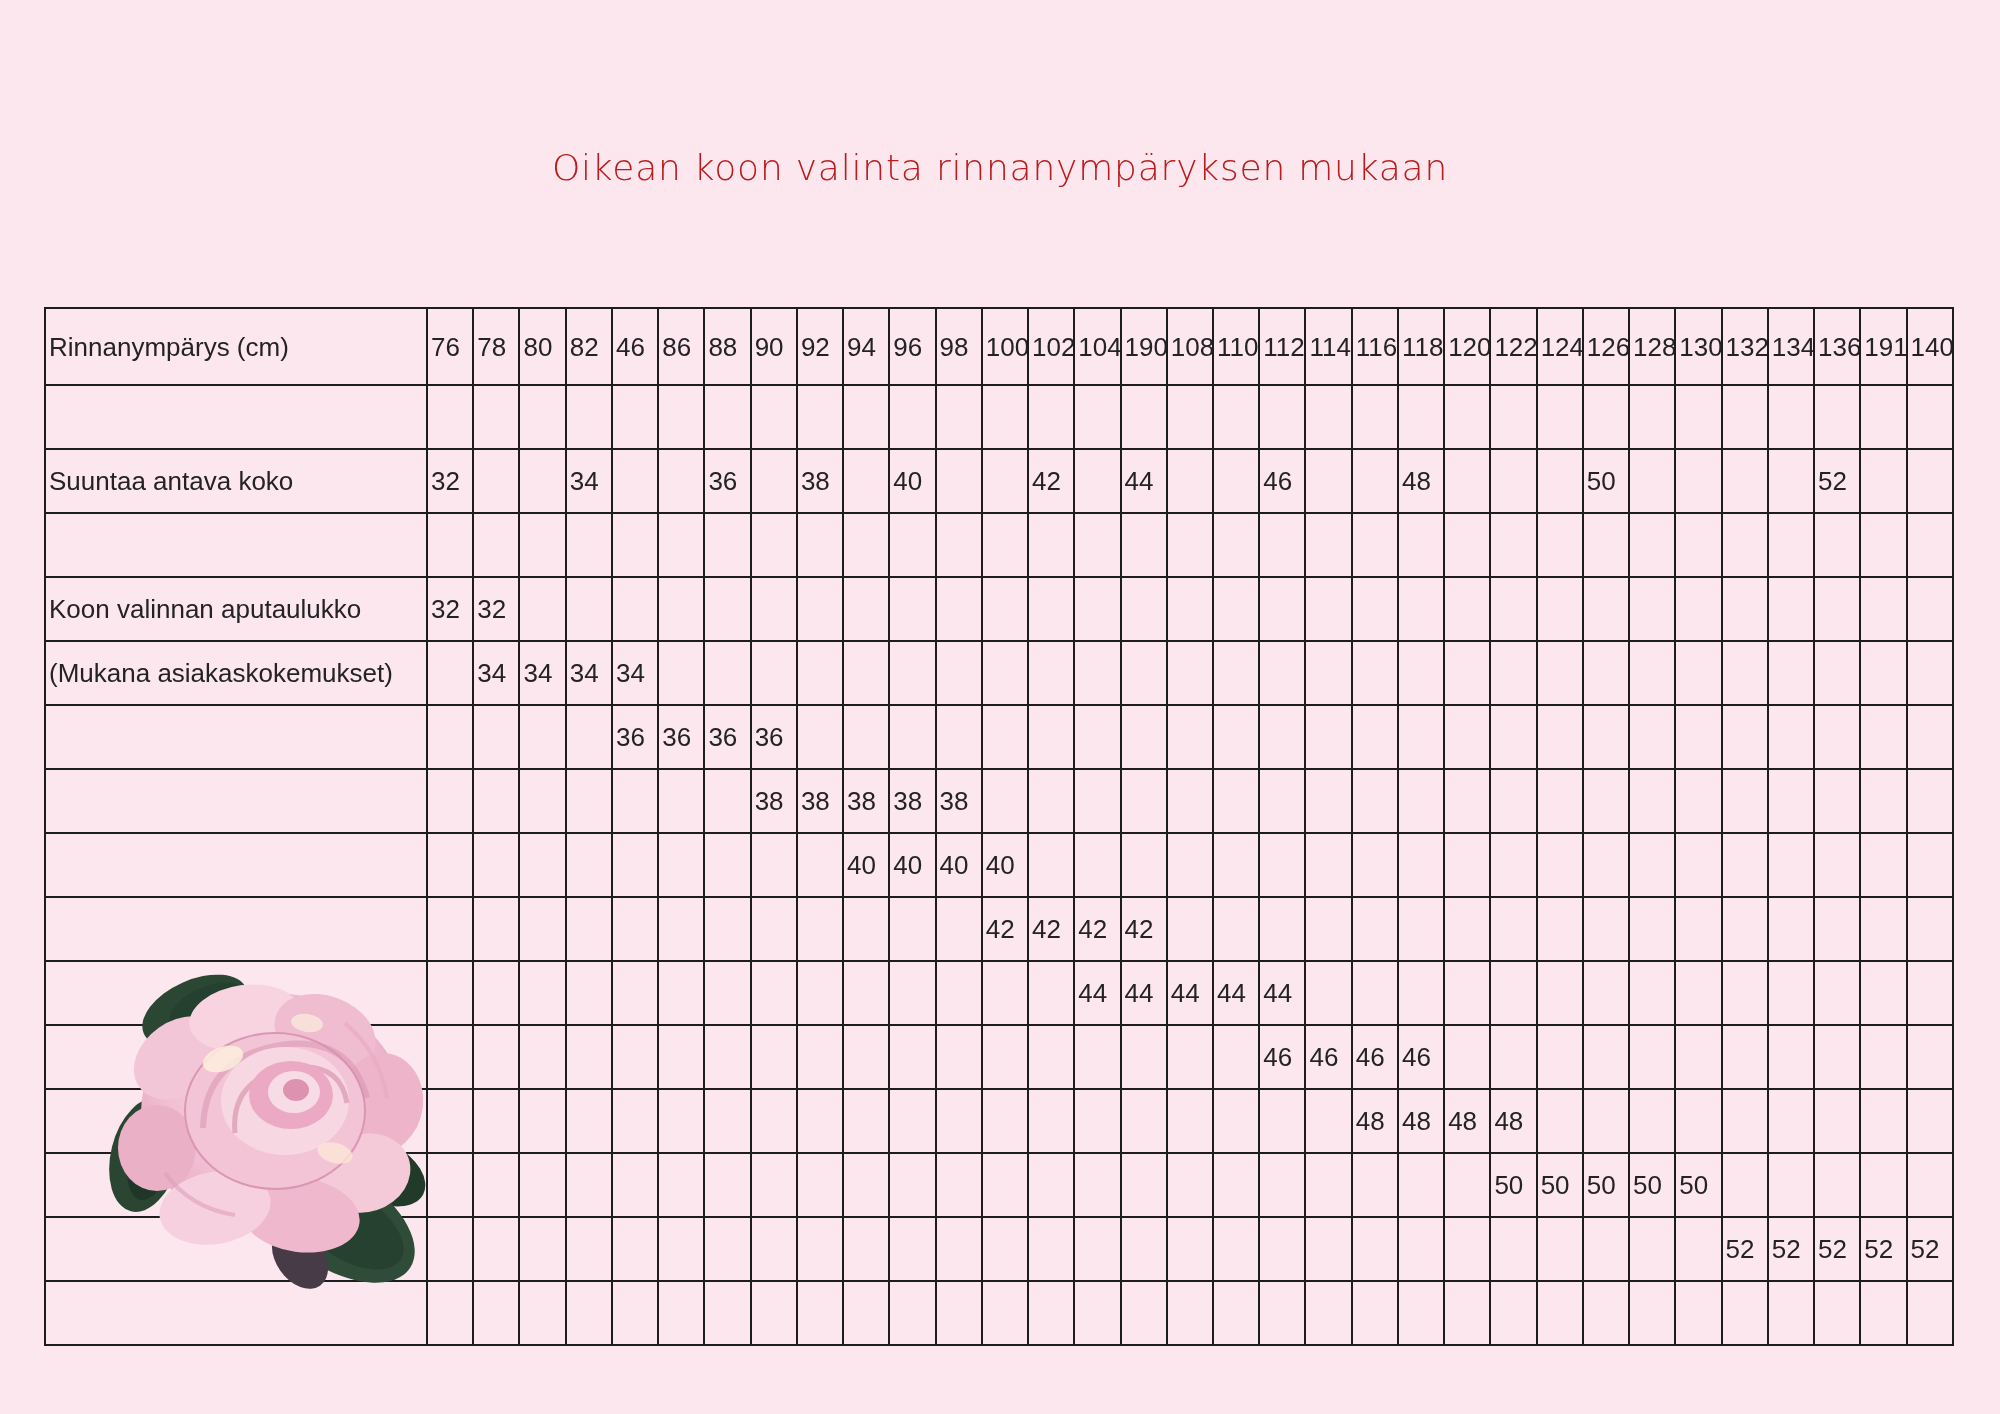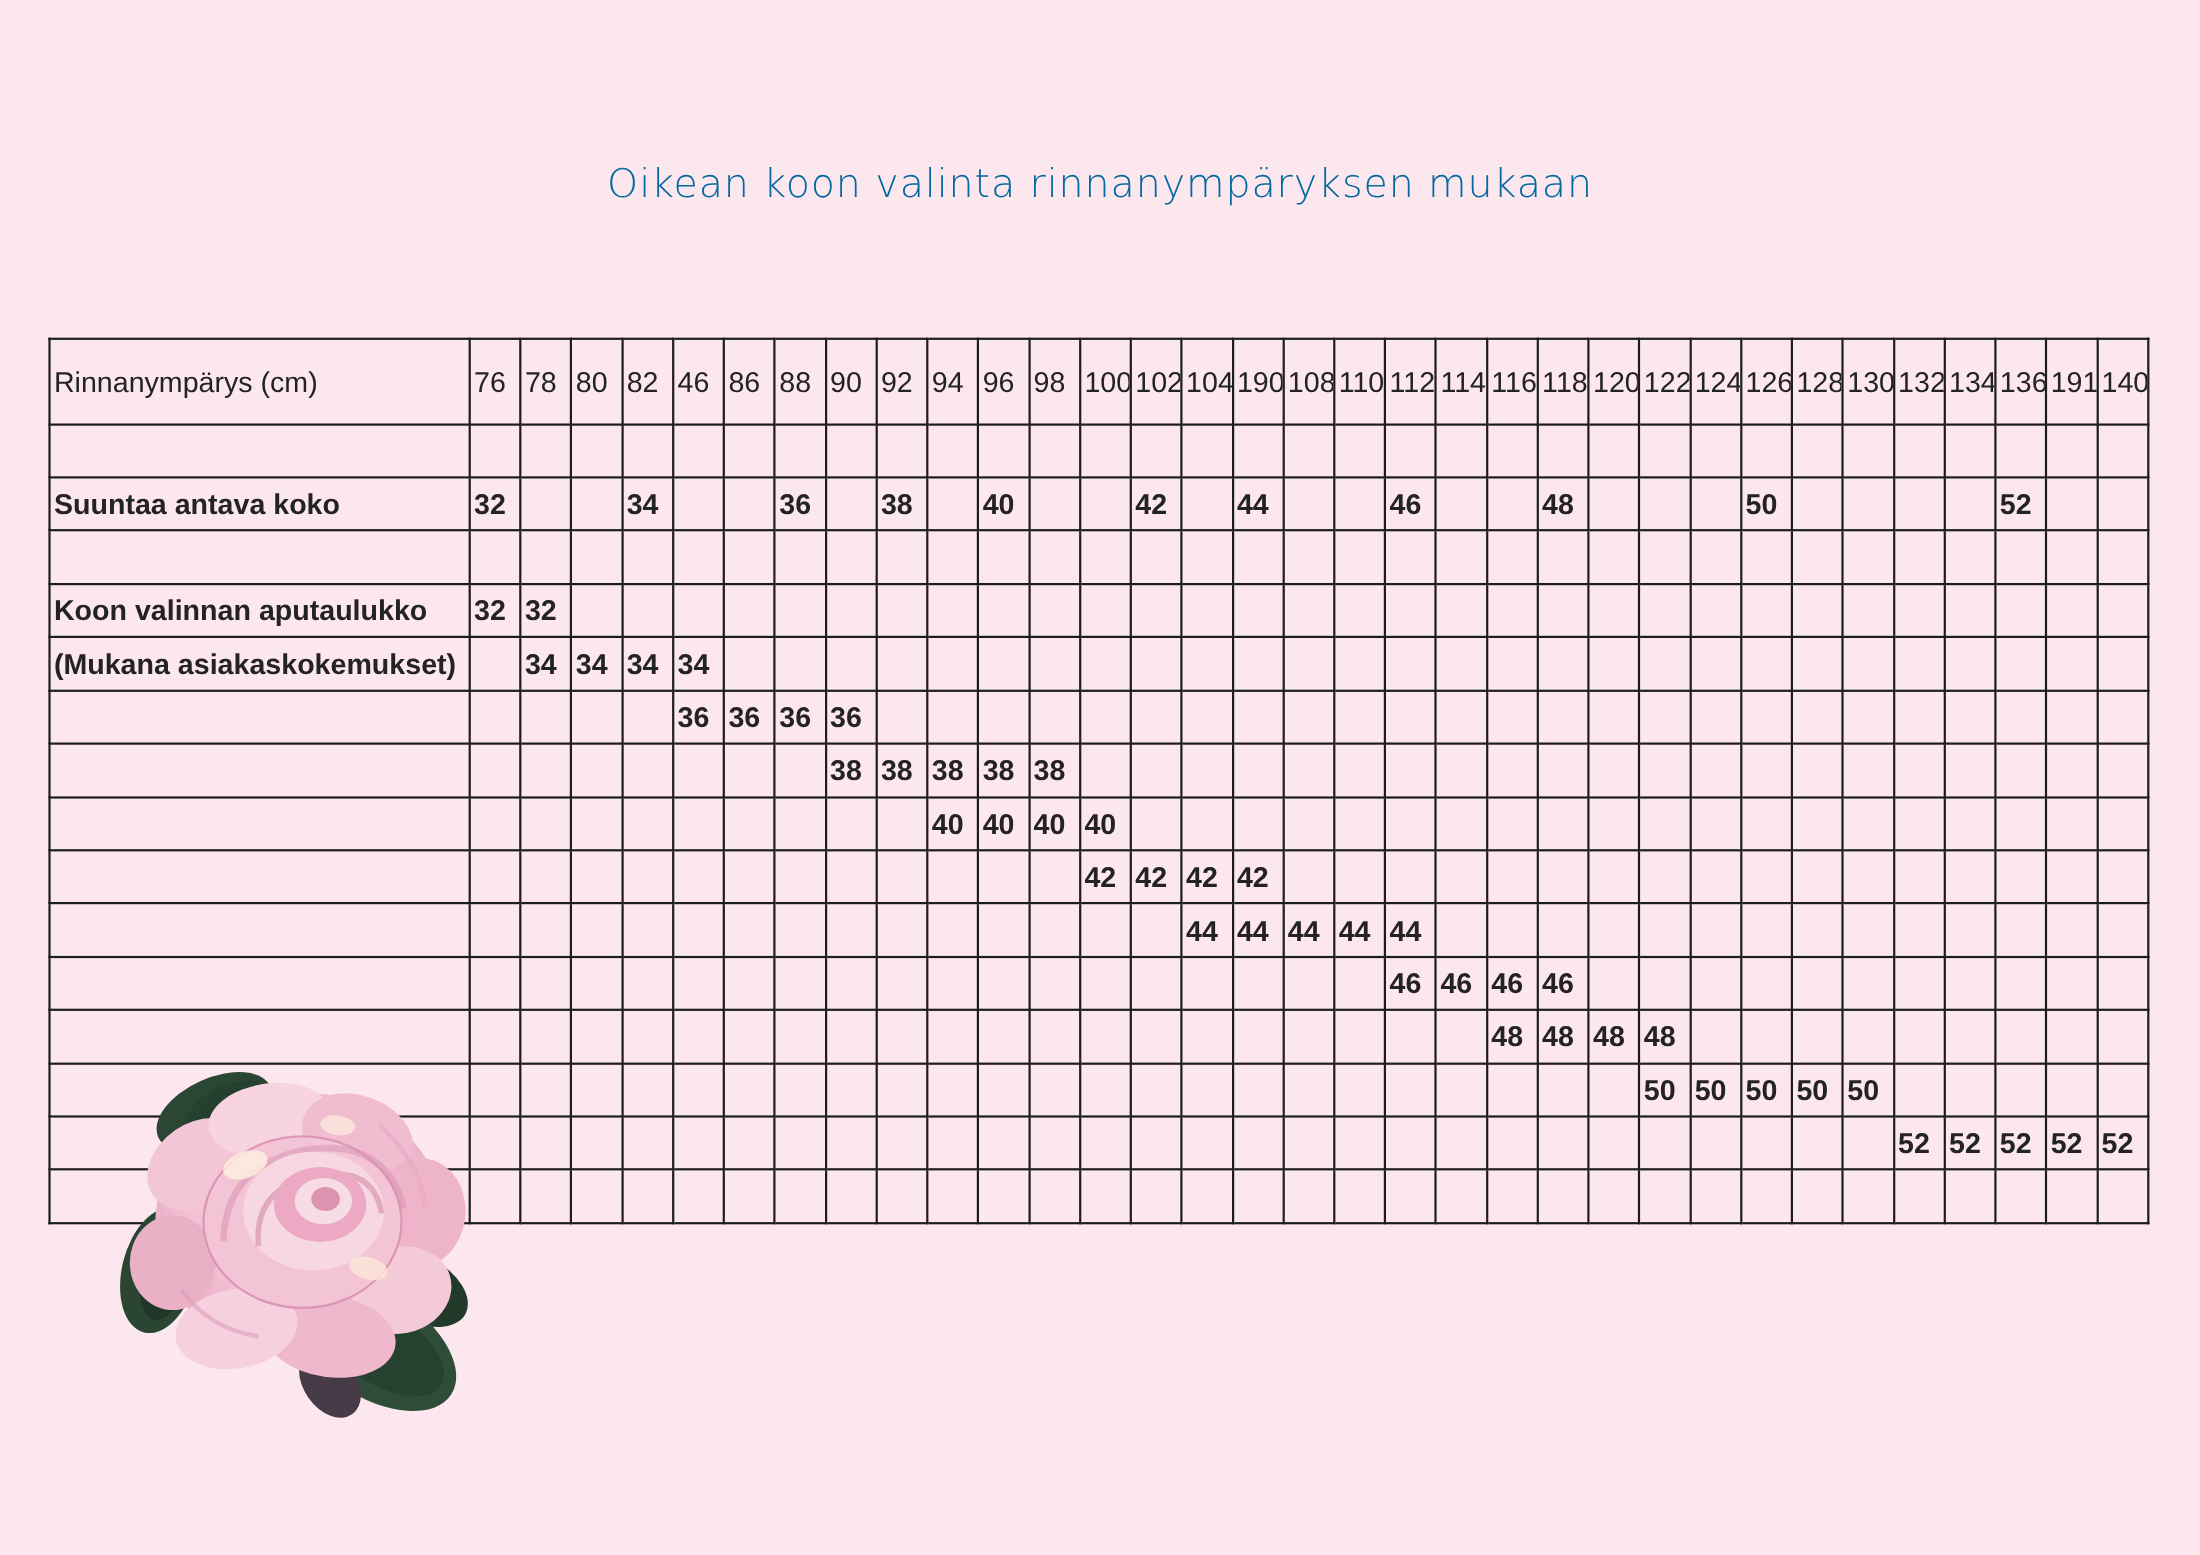--- a/index.html
+++ b/index.html
@@ -15,41 +15,41 @@
     position:absolute;
     top:144px;left:0;width:2000px;
     text-align:center;
   }
   .title-line{
     font-family:"DejaVu Sans",sans-serif;
     font-weight:300;
     font-size:36px;
     line-height:47px;
     letter-spacing:0.8px;
-    color:#0369a1;
+    color:#b91c1c;
   }
   table.size-chart{
     position:absolute;
     left:44px;top:307px;
     width:1908px;height:806px;
     border-collapse:collapse;
     table-layout:fixed;
   }
   table.size-chart td{
     border:2px solid #1d1d1f;
     font-size:26px;
     line-height:1;
     padding:0 0 0 3px;
     vertical-align:middle;
     overflow:hidden;
     white-space:nowrap;
     color:#232326;
   }
   td.label-cell{padding-left:5px;}
-  tr.grid-row{height:48px;font-weight:bold;}
+  tr.grid-row{height:64px;}
   tr.bust-row{height:77px;margin-left:42px;}
   .rose{
     position:absolute;
     left:95px;top:963px;
     width:332px;height:332px;
   }
 </style>
 </head>
 <body>
 

